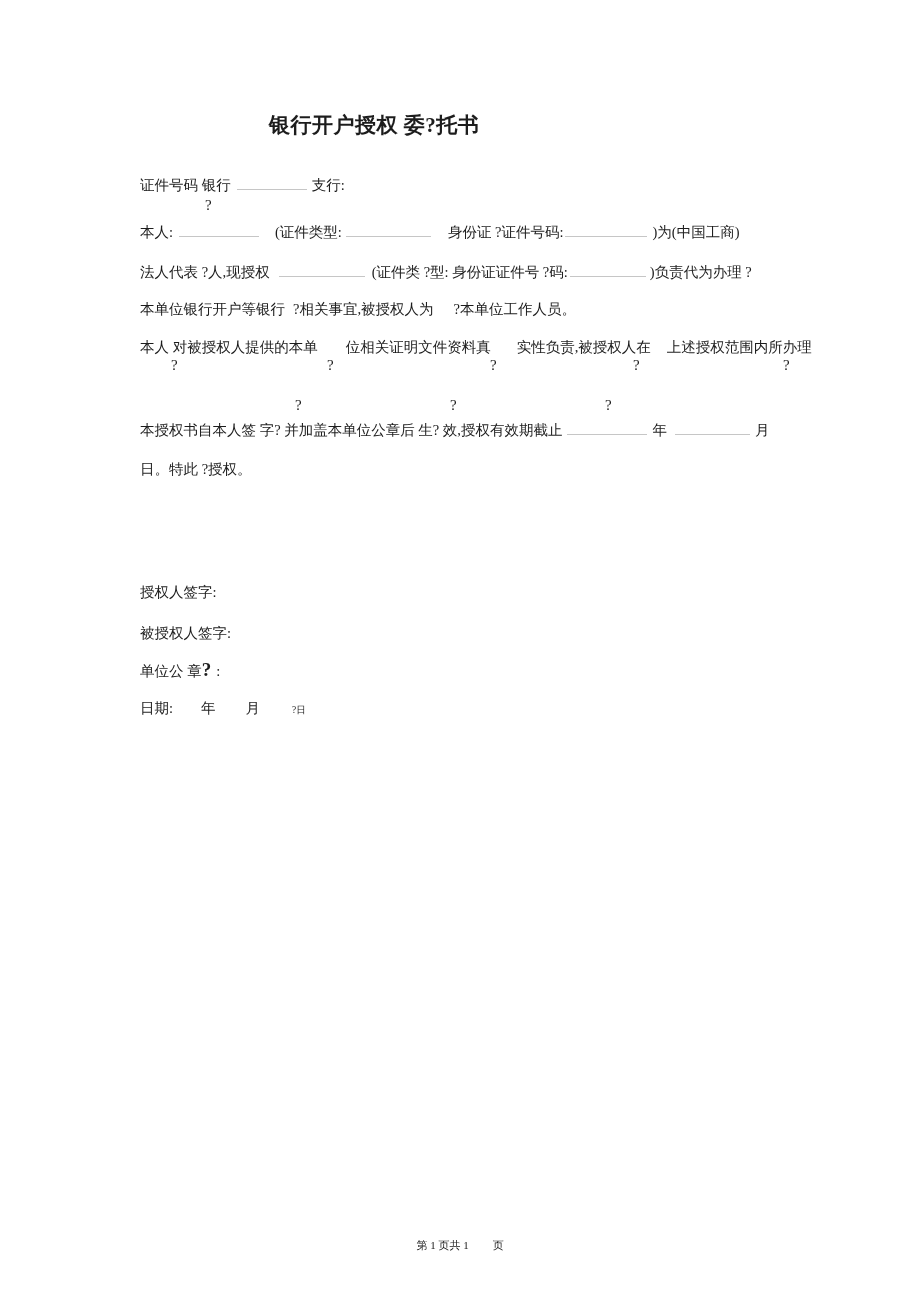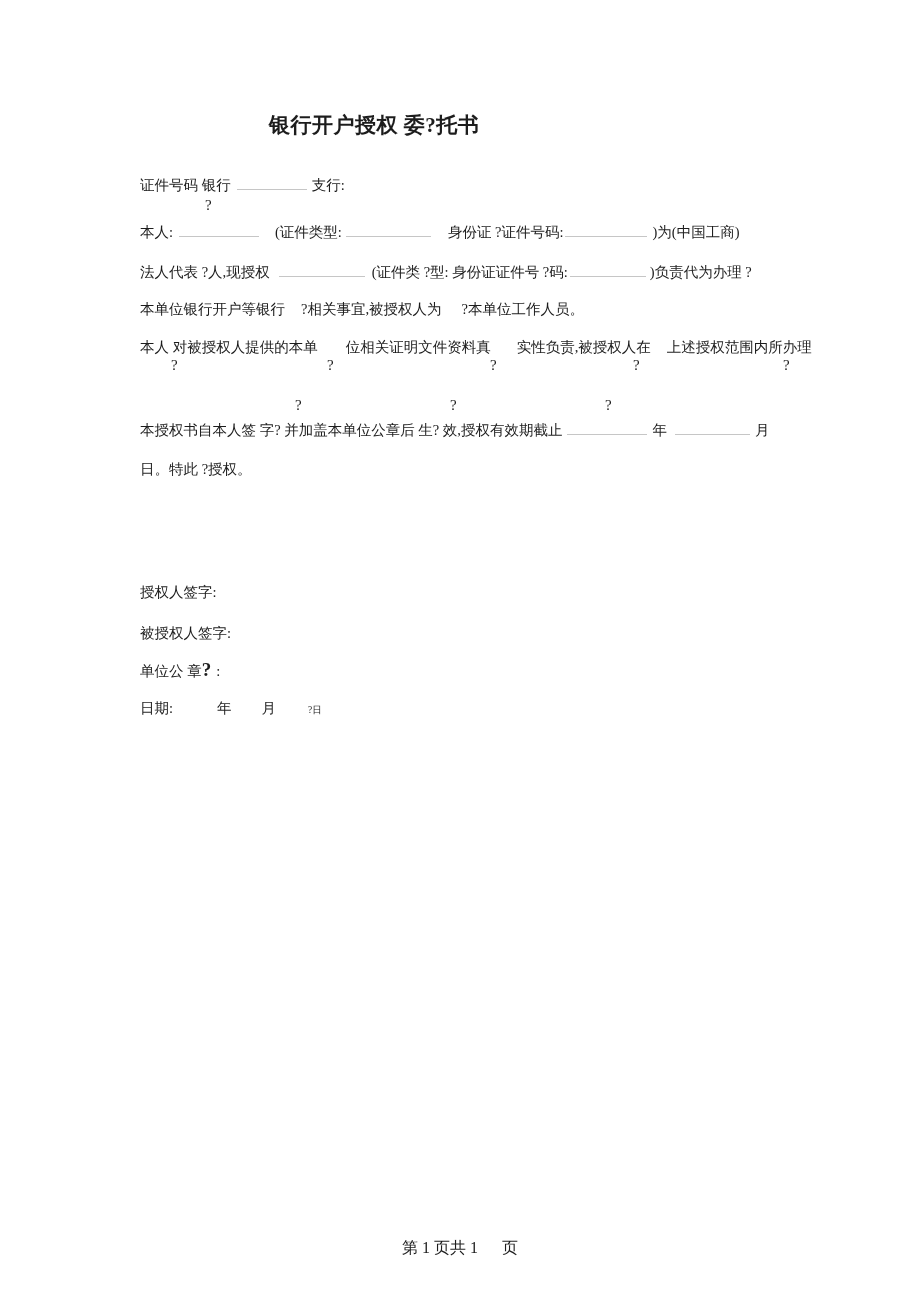--- a/index.html
+++ b/index.html
@@ -27,21 +27,21 @@
     border-bottom:1px solid #c6c6c6;
     vertical-align:baseline;
   }
   .qmark {
     position:absolute; font-size:15px; line-height:16px;
   }
   .big-q { font-size:19px; font-weight:700; }
   .small-day { font-size:9.5px; }
   .footer {
     position:absolute; top:1238px; left:0; width:920px;
-    text-align:center; font-size:16px; white-space:nowrap;
+    text-align:center; font-size:11px; white-space:nowrap;
   }
   .footer .gap { display:inline-block; width:24px; }
 </style>
 </head>
 <body>
 
 <div class="page">
 
   <div class="title">银行开户授权 委?托书</div>
 
@@ -52,21 +52,21 @@
 
   <div class="line" style="top:223px">
     <span>本人:</span><span class="blank" style="width:80px;margin:0 16px 0 6px"></span><span>(证件类型:</span><span class="blank" style="width:85px;margin:0 17px 0 4px"></span><span>身份证 ?证件号码:</span><span class="blank" style="width:82px;margin:0 5px 0 2px"></span><span>)为(中国工商)</span>
   </div>
 
   <div class="line" style="top:263px">
     <span>法人代表 ?人,现授权</span><span class="blank" style="width:86px;margin:0 7px 0 9px"></span><span>(证件类 ?型: 身份证证件号 ?码:</span><span class="blank" style="width:76px;margin:0 4px 0 2px"></span><span>)负责代为办理 ?</span>
   </div>
 
   <div class="line" style="top:301px">
-    <span style="margin-right:16px">本单位银行开户等银行</span><span style="margin-right:20px">?相关事宜,被授权人为</span><span>?本单位工作人员。</span>
+    <span style="margin-right:8px">本单位银行开户等银行</span><span style="margin-right:20px">?相关事宜,被授权人为</span><span>?本单位工作人员。</span>
   </div>
 
   <div class="line" style="top:339px">
     <span style="margin-right:28px">本人 对被授权人提供的本单</span><span style="margin-right:26px">位相关证明文件资料真</span><span style="margin-right:16px">实性负责,被授权人在</span><span>上述授权范围内所办理</span>
   </div>
   <span class="qmark" style="top:357px;left:171px">?</span>
   <span class="qmark" style="top:357px;left:327px">?</span>
   <span class="qmark" style="top:357px;left:490px">?</span>
   <span class="qmark" style="top:357px;left:633px">?</span>
   <span class="qmark" style="top:357px;left:783px">?</span>
@@ -86,20 +86,20 @@
   <div class="line" style="top:584px">
     <span>授权人签字:</span>
   </div>
   <div class="line" style="top:625px">
     <span>被授权人签字:</span>
   </div>
   <div class="line" style="top:661px">
     <span>单位公 章</span><span class="big-q">?</span><span style="margin-left:5px">:</span>
   </div>
   <div class="line" style="top:700px">
-    <span style="margin-right:44px">日期:</span><span style="margin-right:30px">年</span><span style="margin-right:32px">月</span><span class="small-day">?日</span>
+    <span style="margin-right:28px">日期:</span><span style="margin-right:30px">年</span><span style="margin-right:32px">月</span><span class="small-day">?日</span>
   </div>
 
   <div class="footer">
     <span>第 1 页共 1</span><span class="gap"></span><span>页</span>
   </div>
 
 </div>
 
 </body></html>

